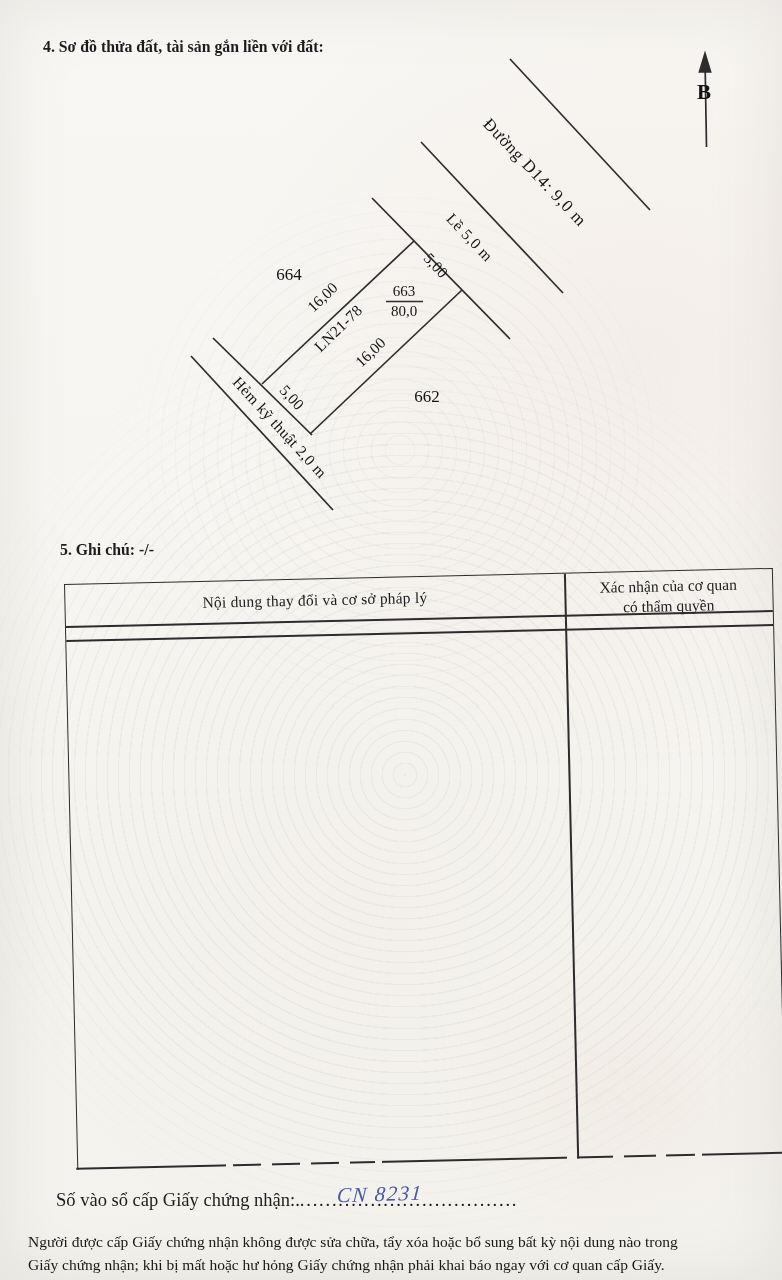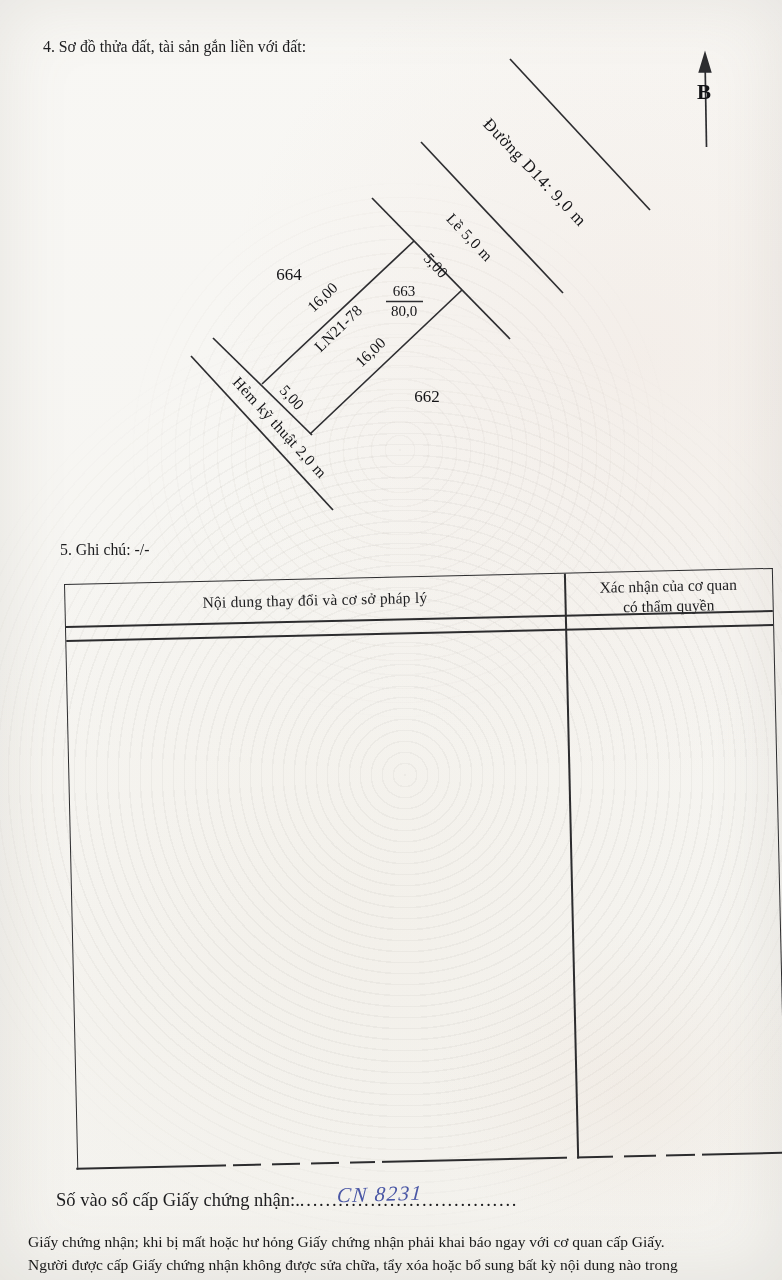--- a/index.html
+++ b/index.html
@@ -27,21 +27,21 @@
     background:repeating-radial-gradient(circle, rgba(150,140,128,0.11) 0 1.5px, rgba(0,0,0,0) 1.5px 14px);
     -webkit-mask:radial-gradient(circle, #000 0 48%, transparent 72%);
     mask:radial-gradient(circle, #000 0 48%, transparent 72%);
     opacity:.5;
   }
   .wm-tint{
     left:430px; top:930px; width:420px; height:330px; border-radius:40%;
     background:radial-gradient(ellipse, rgba(224,196,178,0.14), rgba(224,196,178,0) 70%);
   }
 
-  .heading{position:absolute; font-weight:normal; white-space:nowrap;}
+  .heading{position:absolute; font-weight:bold; white-space:nowrap;}
   .h4{left:43px; top:38px;  font-size:15.8px;}
   .h5{left:60px; top:541px; font-size:15.8px;}
   .h6{left:60px; top:562px; font-size:15.8px;}
 
   .diagram{position:absolute; left:0; top:0;}
   .diagram line, .diagram path.shaft{stroke:#2d2d30; stroke-width:1.7; stroke-linecap:butt;}
   .diagram text{font-family:"Liberation Serif","DejaVu Serif",serif; fill:#141417;}
   .diagram .frac-bar{stroke-width:1.3;}
 
   
@@ -149,17 +149,17 @@
     <div class="vdiv"></div>
     <div class="bottom-rule"></div>
   </div>
 
   <div class="serial">
     <span>Số vào sổ cấp Giấy chứng nhận:.</span><span class="dots">..................................</span>
     <span class="hand">CN 8231</span>
   </div>
 
   <div class="legal">
+    <div>Người được cấp Giấy chứng nhận không được sửa chữa, tẩy xóa hoặc bổ sung bất kỳ nội dung nào trong</div>
     <div>Giấy chứng nhận; khi bị mất hoặc hư hỏng Giấy chứng nhận phải khai báo ngay với cơ quan cấp Giấy.</div>
-    <div>Người được cấp Giấy chứng nhận không được sửa chữa, tẩy xóa hoặc bổ sung bất kỳ nội dung nào trong</div>
   </div>
 
 </div>
 
 </body></html>

